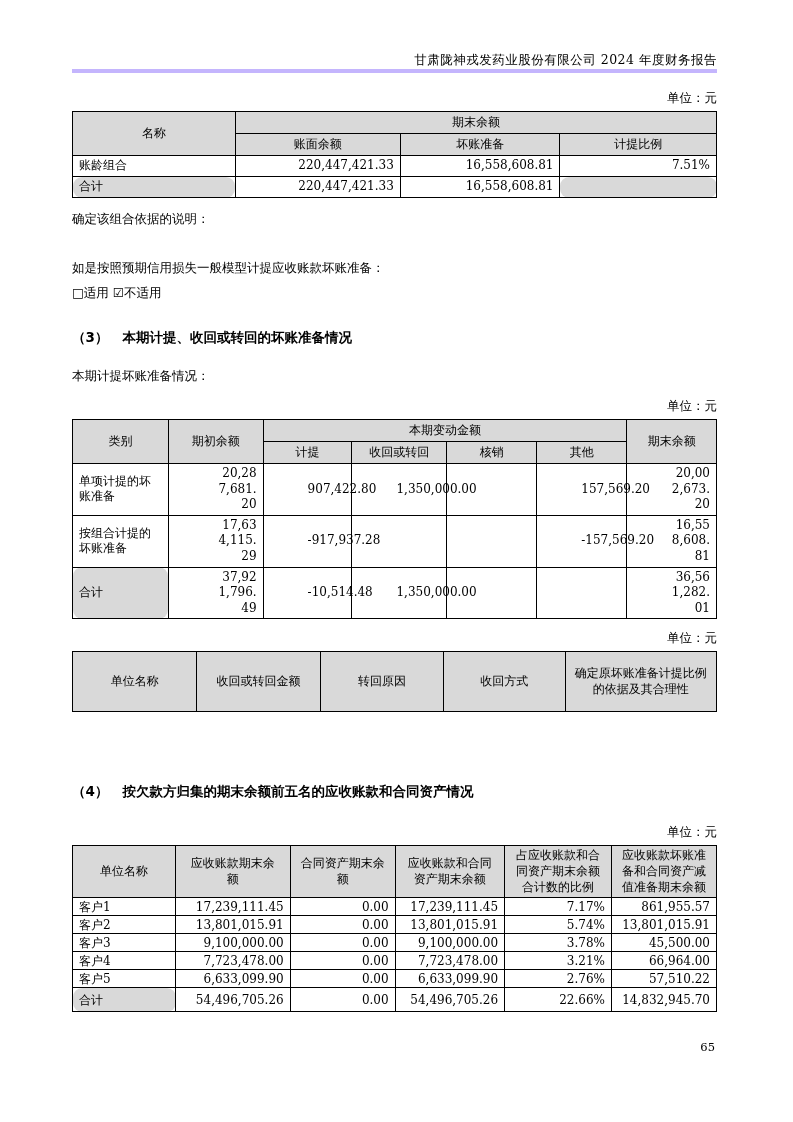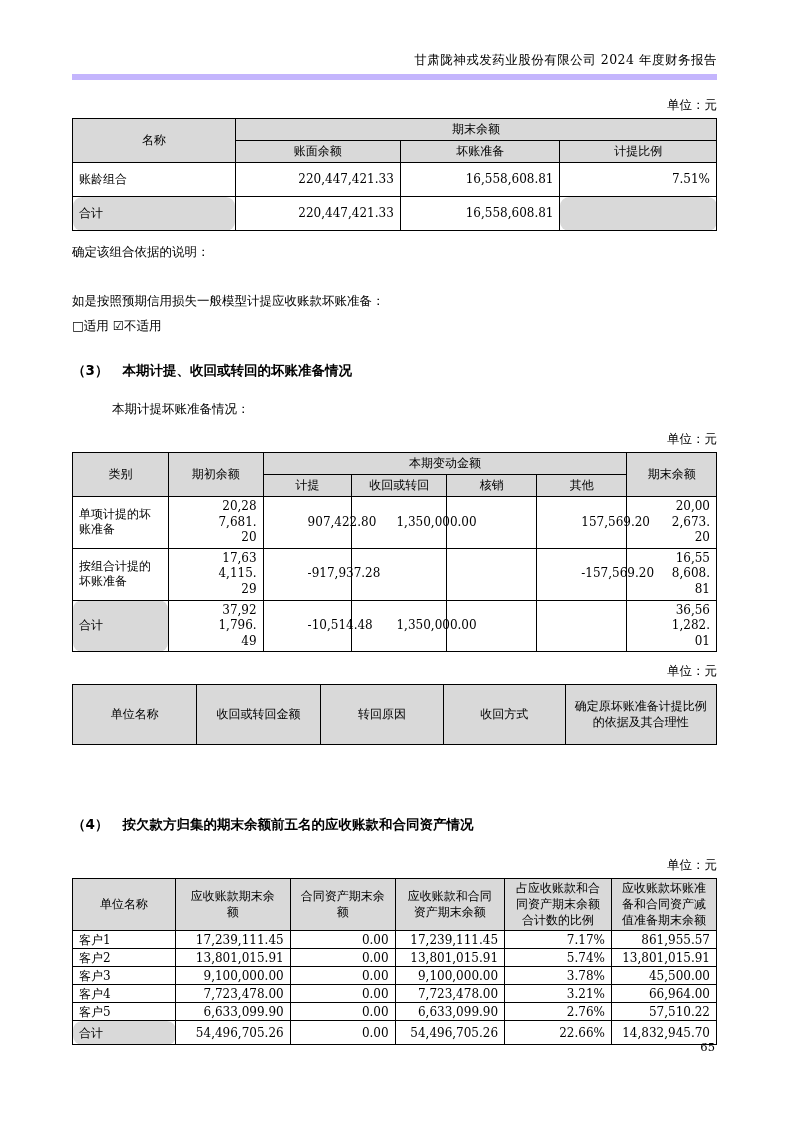--- a/index.html
+++ b/index.html
@@ -11,22 +11,21 @@
     background: #ffffff;
     margin: 0 auto;
     font-family: "DejaVu Serif", "Liberation Serif", serif;
     color: #000;
     overflow: hidden;
   }
   .content { padding: 0 76px 0 72px; }
 
   .doc-header {
     padding-top: 52px;
-    border-bottom: 6px solid #c4b5fd;
-    padding-bottom: 5px;
+    border-bottom: 4px solid #c4b5fd;
   }
   .doc-header .title {
     text-align: right;
     font-size: 12.5px;
     letter-spacing: 0.5px;
   }
 
   .intro-line { margin-top: 17px; font-size: 12.5px; }
 
   .unit-line {
@@ -55,21 +54,21 @@
     font-weight: normal;
     text-align: center;
   }
   td.gray { background: #d9d9d9; border-radius: 9px; }
   td.lbl { text-align: left; }
   td.num { text-align: right; padding-left: 44px; }
   .wrapnum { word-break: break-all; }
 
   
   .t1 th { height: 22px; }
-  .t1 td { height: 34px; }
+  .t1 td { height: 21px; }
 
   
   .t2 th { height: 22px; }
   .t2 td { height: 33px; }
 
   
   .t3 th { height: 60px; padding: 2px 8px; }
 
   
   .t4 th { height: 52px; padding: 2px 9px; }
@@ -81,21 +80,21 @@
   .checkline { margin-top: 8px; font-size: 12.5px; }
   .checkline .cb { font-family: "DejaVu Sans", "Liberation Sans", sans-serif; }
 
   .sec-heading {
     margin-top: 27px;
     font-family: "DejaVu Sans", "Liberation Sans", sans-serif;
     font-weight: bold;
     font-size: 13.5px;
   }
   .sec-heading .num { margin-right: 14px; }
-  .sec-sub { margin-top: 21px; font-size: 12.5px; margin-left: 40px; }
+  .sec-sub { margin-top: 21px; font-size: 12.5px; }
   .h4 { margin-top: 71px; }
 
   .page-number {
     position: absolute;
     top: 1040px;
     right: 78px;
     font-size: 11.5px;
   }
 </style>
 </head>

